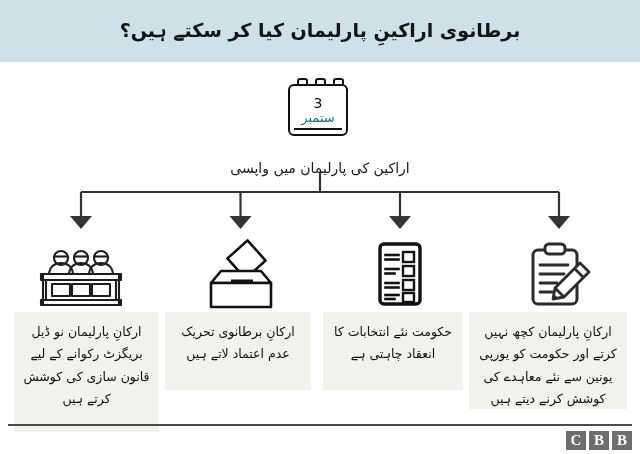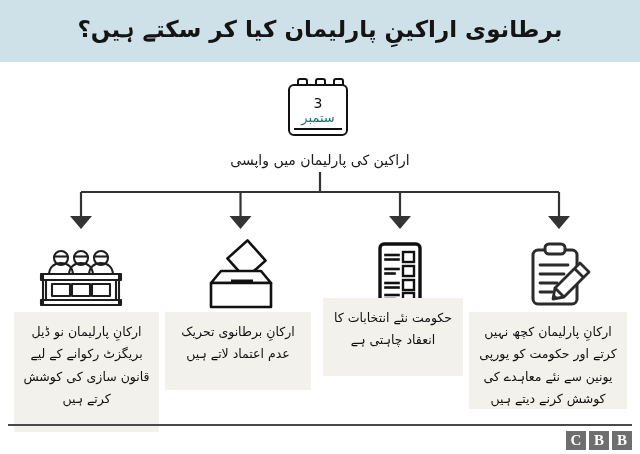--- a/index.html
+++ b/index.html
@@ -14,21 +14,21 @@
   .canvas{position:relative;width:640px;height:454px;}
 
   
   .header{
     position:absolute;left:0;top:0;width:640px;height:62px;
     background:#cfe1e8;
     display:flex;align-items:center;justify-content:center;
   }
   .header-title{
     font-family:"DejaVu Sans","Liberation Sans",sans-serif;
-    font-size:23px;font-weight:bold;color:#141414;
+    font-size:19px;font-weight:bold;color:#141414;
     direction:rtl;text-align:center;line-height:1.2;
     letter-spacing:0px;
     padding-bottom:2px;
   }
 
   
   .calendar-wrap{
     position:absolute;left:288px;top:78px;width:64px;height:62px;
   }
   .cal-rings{position:absolute;top:0;left:7px;width:50px;height:10px;}
@@ -46,21 +46,21 @@
     display:flex;flex-direction:column;align-items:center;justify-content:center;
   }
   .cal-body:after{
     content:"";position:absolute;left:4px;right:4px;bottom:4px;height:2px;background:#111;
   }
   .cal-day{font-size:14px;color:#111;line-height:1;margin-bottom:1px;}
   .cal-month{font-size:13px;color:#0f766e;line-height:1;direction:rtl;}
 
   
   .subtitle{
-    position:absolute;left:0;top:152px;width:640px;
+    position:absolute;left:0;top:160px;width:640px;
     text-align:center;direction:rtl;
     font-size:14px;color:#1a1a1a;
   }
 
   
   .connectors{position:absolute;left:0;top:172px;width:640px;height:62px;}
 
   
   .icon-cell{
     position:absolute;top:238px;width:110px;height:72px;
@@ -222,21 +222,21 @@
         <path d="M48 50 l9 9"></path>
       </g>
       <path d="M46 61 l5 -1 l-4 -4 z" fill="#2b2b2b"></path>
     </svg>
   </div>
 
   <div class="tbox" style="left:14px;top:312px;width:145px;height:120px;">ارکانِ پارلیمان نو ڈیل بریگزٹ رکوانے کے لیے قانون سازی کی کوشش کرتے ہیں</div>
 
   <div class="tbox" style="left:165px;top:312px;width:146px;height:78px;">ارکانِ برطانوی تحریک عدم اعتماد لاتے ہیں</div>
 
-  <div class="tbox" style="left:323px;top:298px;width:140px;height:78px;">حکومت نئے انتخابات کا انعقاد چاہتی ہے</div>
+  <div class="tbox" style="left:323px;top:312px;width:140px;height:78px;">حکومت نئے انتخابات کا انعقاد چاہتی ہے</div>
 
   <div class="tbox" style="left:469px;top:312px;width:158px;height:97px;">ارکانِ پارلیمان کچھ نہیں کرتے اور حکومت کو یورپی یونین سے نئے معاہدے کی کوشش کرنے دیتے ہیں</div>
 
   <div class="footrule"></div>
   <div class="bbc-logo">
     <span class="bbc-box">B</span>
     <span class="bbc-box">B</span>
     <span class="bbc-box">C</span>
   </div>
 

